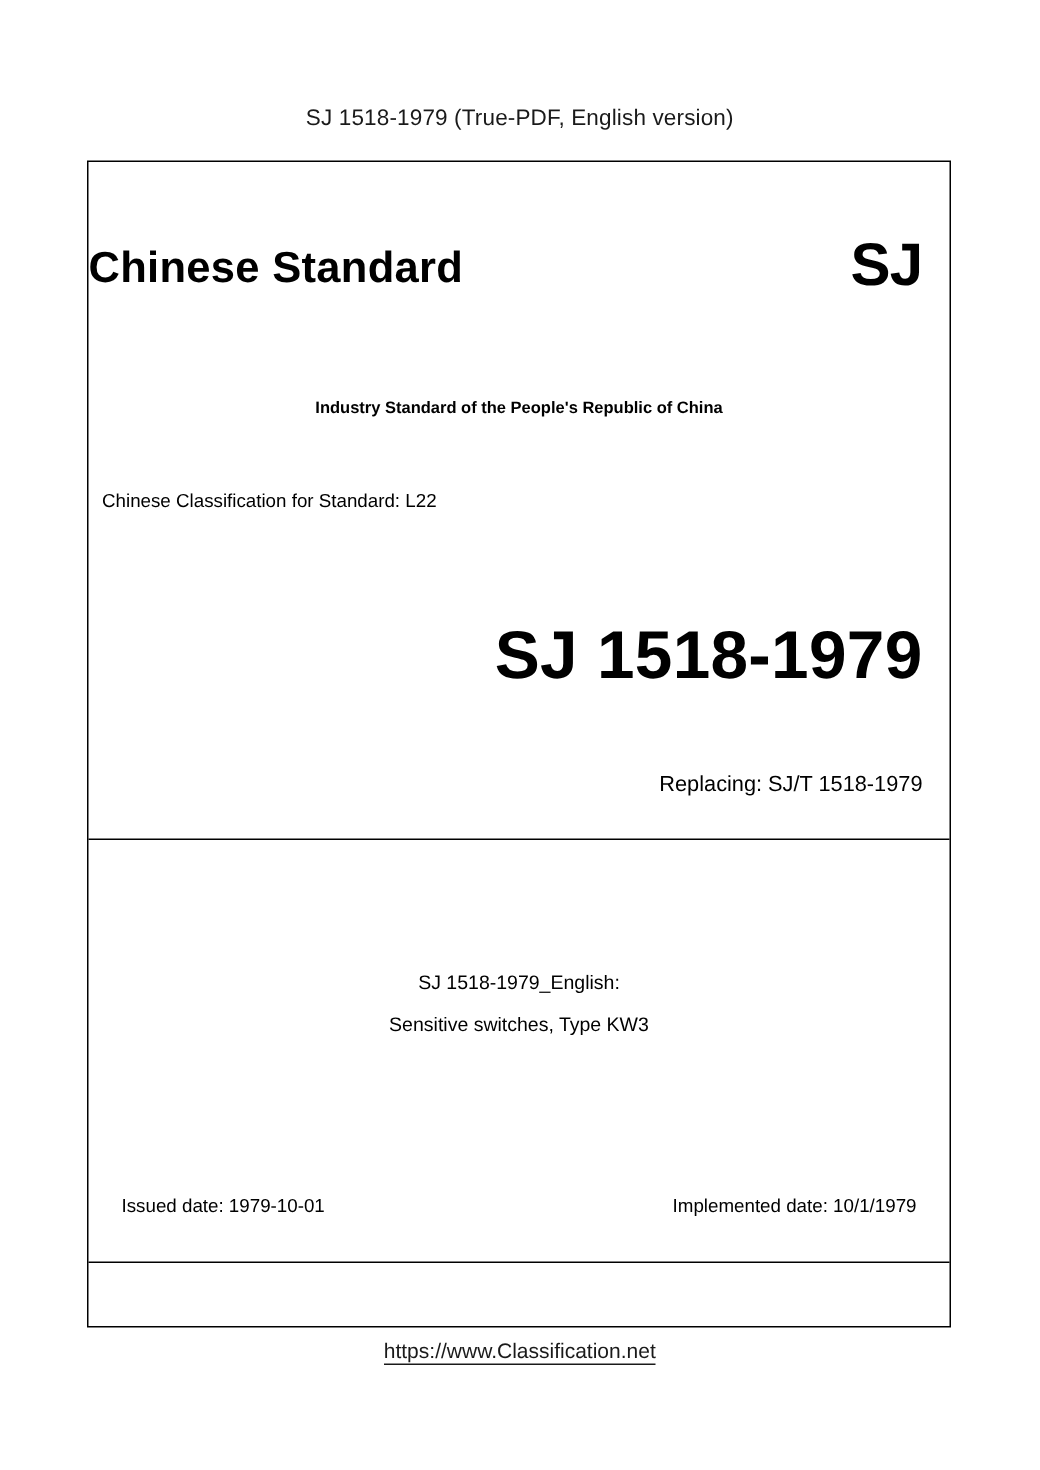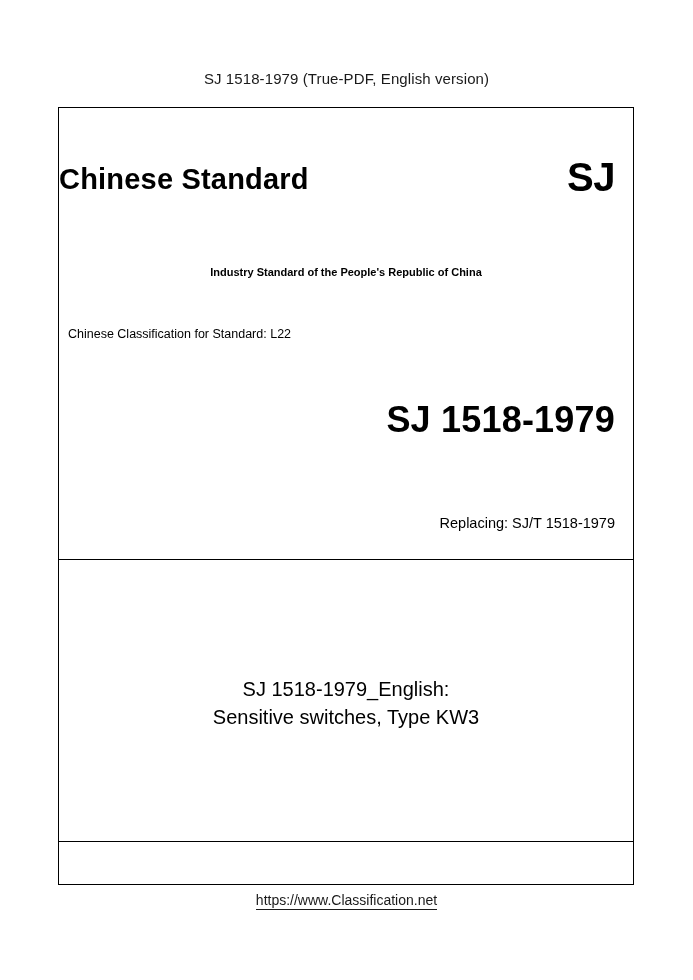--- a/index.html
+++ b/index.html
@@ -94,22 +94,22 @@
   .classification {
     position: absolute;
     left: 9px;
     top: 219px;
     font-size: 12.5px;
   }
 
   .std-number {
     position: absolute;
     right: 18px;
-    top: 291px;
-    font-size: 36px;
+    top: 303px;
+    font-size: 45px;
     font-weight: bold;
     letter-spacing: 0.2px;
   }
 
   .replacing {
     position: absolute;
     right: 18px;
     top: 407px;
     font-size: 14.5px;
   }
@@ -120,23 +120,22 @@
     border-bottom: 1px solid #000000;
     box-sizing: border-box;
   }
 
   .doc-title {
     position: absolute;
     left: 0;
     top: 81px;
     width: 100%;
     text-align: center;
-    font-size: 20px;
+    font-size: 13px;
     line-height: 28px;
-    margin-top: 34px;
   }
 
   .dates {
     position: absolute;
     left: 0;
     right: 0;
     top: 237px;
     padding: 0 22px;
     display: flex;
     justify-content: space-between;
@@ -186,20 +185,24 @@
 
       <div class="replacing">Replacing: SJ/T 1518-1979</div>
     </div>
 
     <div class="section-lower">
       <div class="doc-title">
         <div>SJ 1518-1979_English:</div>
         <div>Sensitive switches, Type KW3</div>
       </div>
 
+      <div class="dates">
+        <div>Issued date: 1979-10-01</div>
+        <div>Implemented date: 10/1/1979</div>
+      </div>
     </div>
 
     <div class="section-footer"></div>
   </div>
 
   <div class="site-url">
     <span>https://www.Classification.net</span>
   </div>
 
 </div>

